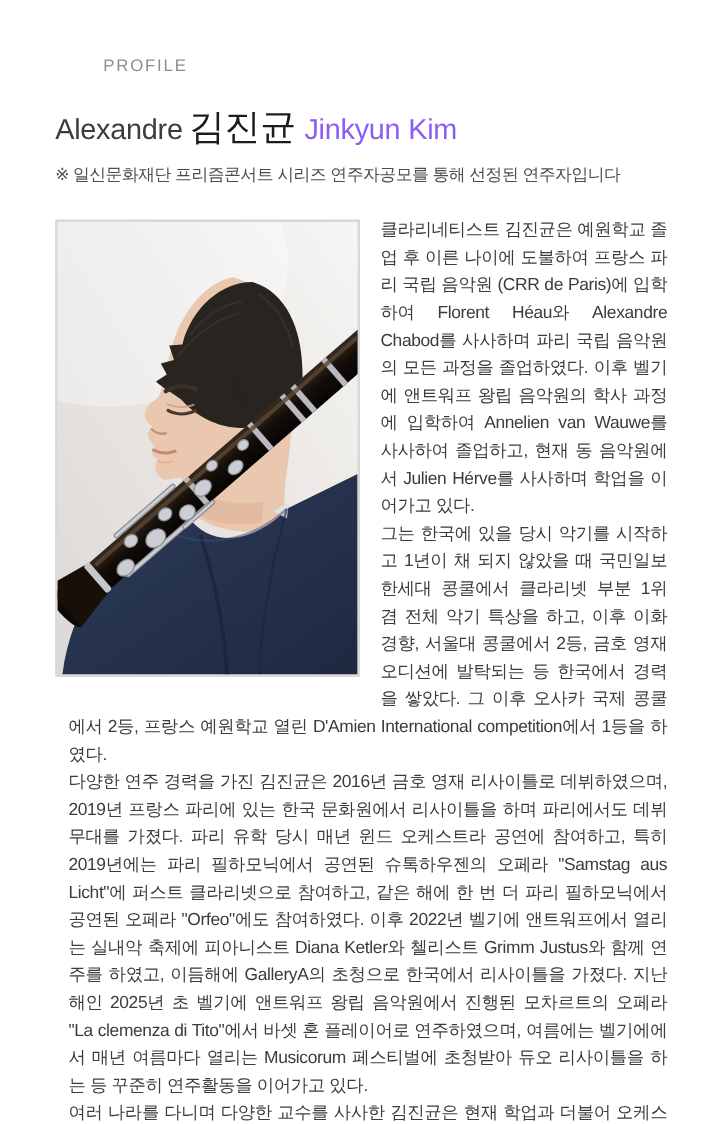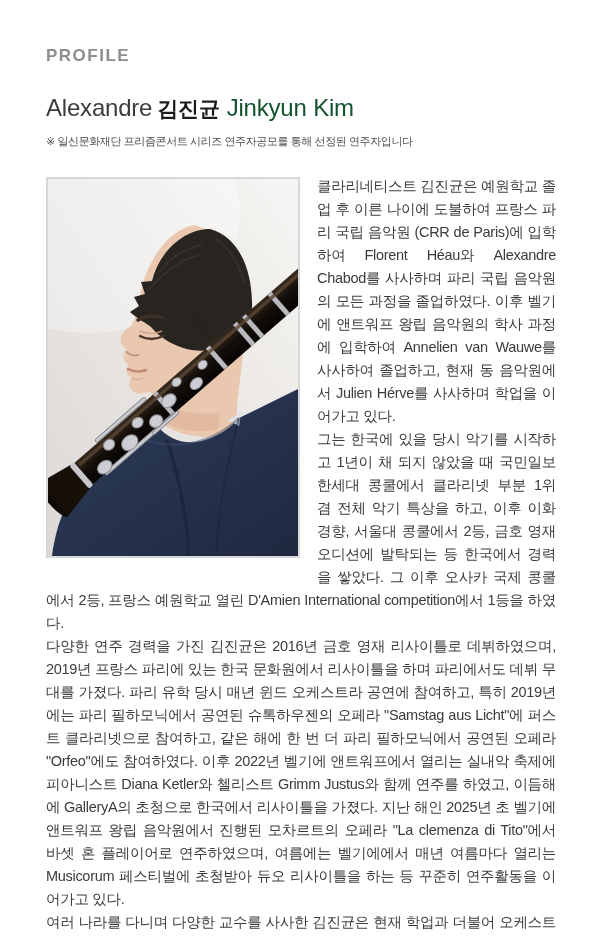--- a/index.html
+++ b/index.html
@@ -3,36 +3,36 @@
 <meta charset="utf-8">
 <style>
   html,body{margin:0;padding:0;}
   body{
     width:600px;height:937px;overflow:hidden;background:#ffffff;
     font-family:"Liberation Sans","DejaVu Sans",sans-serif;
     color:#3b3b3b;
   }
   .page{box-sizing:border-box;width:600px;height:937px;padding:46px 44px 0 46px;}
   .profile-label{
-    font-size:17px;color:#8d8d8d;letter-spacing:1.5px;font-weight:700;
+    font-size:14px;color:#8d8d8d;letter-spacing:1.5px;font-weight:400;margin-left:40px;
   }
   .title{
     margin:28px 0 0 0;font-size:24px;font-weight:400;color:#3c3c3c;
     letter-spacing:-0.2px;line-height:1.15;
   }
-  .title .t-kr{font-weight:700;color:#1c1c1c;font-size:21px;margin:0 7px 0 5px;}
-  .title .t-en{color:#14532d;}
+  .title .t-kr{font-weight:400;color:#1c1c1c;font-size:30px;margin:0 7px 0 5px;}
+  .title .t-en{color:#8b5cf6;}
   .notice{
-    margin-top:12px;font-size:11px;color:#4c4c4c;letter-spacing:-0.4px;
+    margin-top:12px;font-size:14px;color:#4c4c4c;letter-spacing:-0.4px;
   }
   .bio{
     margin-top:26px;font-size:14.5px;line-height:23px;color:#3b3b3b;
     text-align:justify;letter-spacing:-0.3px;
   }
-  .bio p{margin:0;}
+  .bio p{margin:0;padding-left:11px;}
   .photo-frame{
     float:left;width:250px;height:377px;border:2px solid #d8d8d8;
     margin:2px 17px 9px 0;background:#eceae7;
   }
   .photo-frame svg{display:block;}
 </style>
 </head>
 <body>
 
 <div class="page">

